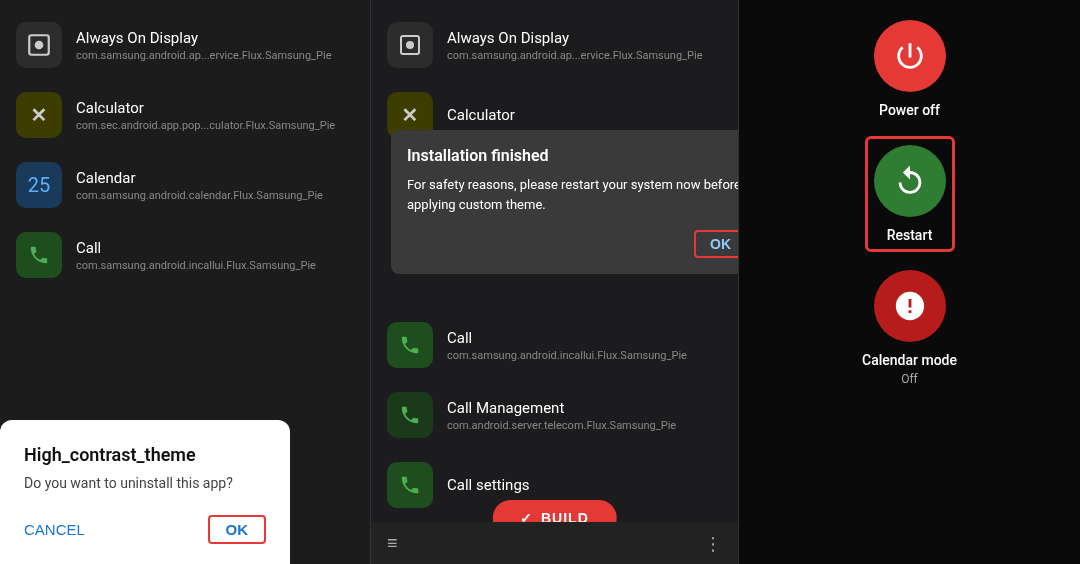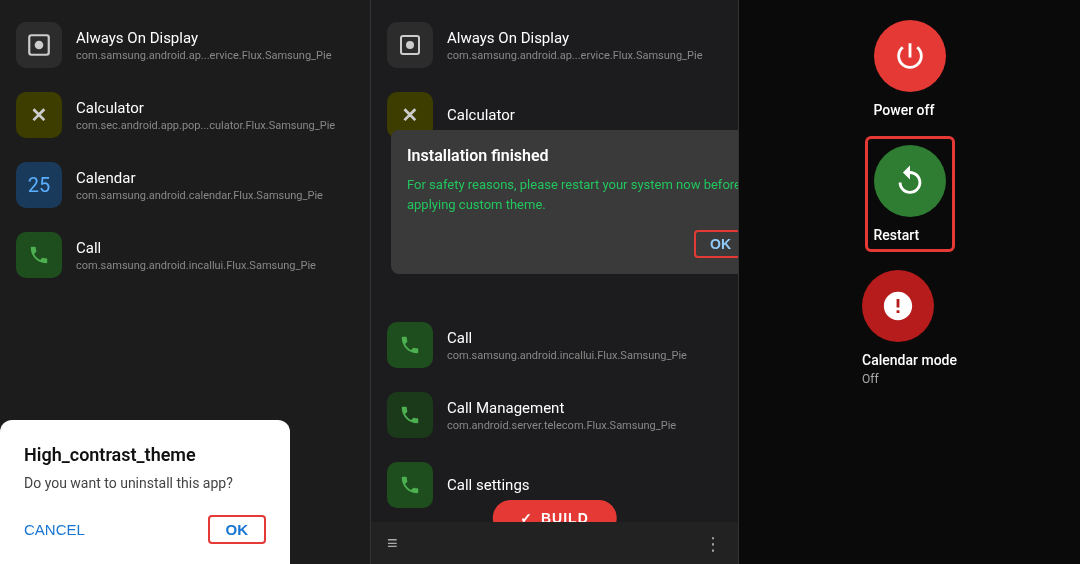--- a/index.html
+++ b/index.html
@@ -159,21 +159,21 @@
     }
 
     .install-title {
       color: #fff;
       font-size: 16px;
       font-weight: 600;
       margin-bottom: 10px;
     }
 
     .install-message {
-      color: #22c55e;
+      color: #ffffff;
       font-size: 13px;
       line-height: 1.5;
       margin-bottom: 16px;
     }
 
     .install-ok-btn {
       display: block;
       margin-left: auto;
       color: #90caf9;
       font-size: 14px;
@@ -234,21 +234,21 @@
       align-items: center;
       justify-content: flex-start;
       padding-top: 20px;
       gap: 18px;
       border-left: 1px solid #333;
     }
 
     .power-option {
       display: flex;
       flex-direction: column;
-      align-items: flex-start;
+      align-items: center;
       gap: 10px;
       cursor: pointer;
     }
 
     .power-circle {
       width: 72px;
       height: 72px;
       border-radius: 50%;
       display: flex;
       align-items: center;

